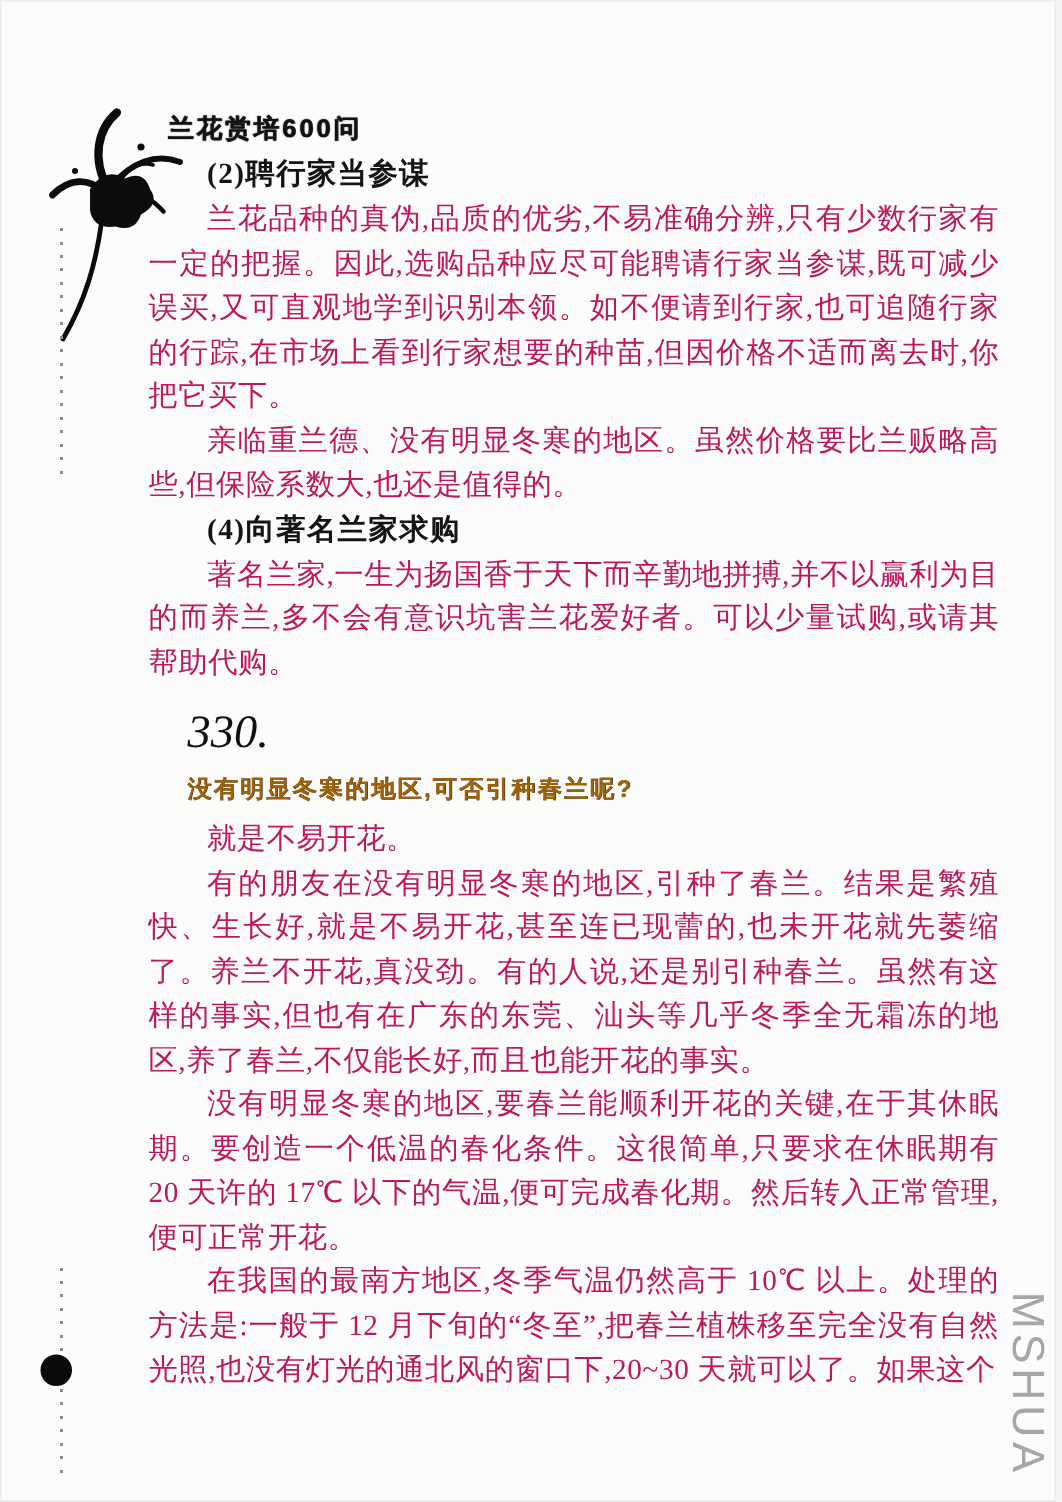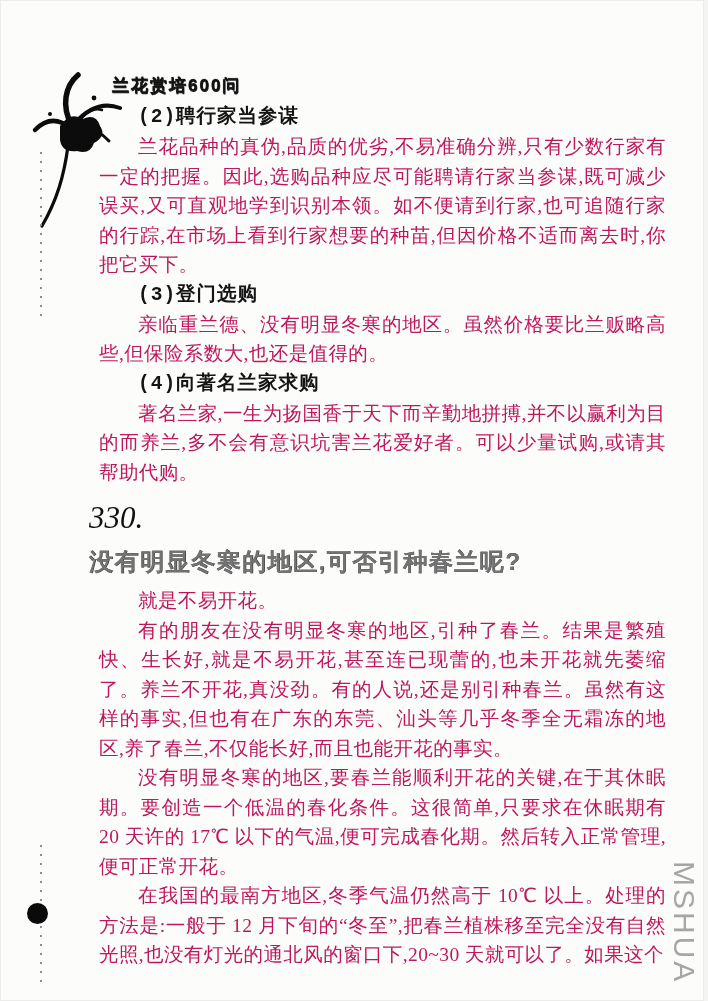--- a/index.html
+++ b/index.html
@@ -32,38 +32,39 @@
     margin:0;
     font-family:"Liberation Serif", serif;
     font-size:19.5px;line-height:29.5px;
     text-align:justify;text-justify:inter-character;
     text-indent:2em;
     letter-spacing:0.4px;
     color:#be185d;
   }
   .subhead{
     margin:0;
-    font-family:Liberation Mono, monospace;
+    font-family:Liberation Serif, serif;
     font-weight:bold;font-size:19.5px;line-height:30px;
     text-indent:2em;letter-spacing:1px;color:#141414;
   }
   .question{
     display:flex;align-items:baseline;gap:12px;
     margin:15px 0 8px -10px;
     flex-direction:column;
   }
   .qnum{
     font-family:"Liberation Serif", serif;
     font-style:italic;font-weight:500;
     font-size:31px;line-height:32px;color:#111;
   }
   .qtitle{
     font-family:"Liberation Sans", sans-serif;
-    font-weight:bold;font-size:24px;letter-spacing:1.5px;color:#737373;
+    font-weight:bold;font-size:16px;letter-spacing:1.5px;color:#a16207;
     text-shadow:0.4px 0 0 #222;
+    margin-left:36px;
   }
   
   .perf-line{
     position:absolute;left:40px;width:2px;
     background:repeating-linear-gradient(to bottom,#8e8e8e 0 2px,transparent 2px 9px);
   }
   .perf-top{top:152px;height:168px;}
   .perf-bottom{top:845px;height:142px;}
   .margin-dot{
     position:absolute;left:27px;top:903px;width:21px;height:21px;
@@ -95,21 +96,20 @@
     <circle cx="64" cy="30" r="2.4" fill="#0c0c0c"></circle>
     <circle cx="20" cy="46" r="2" fill="#0c0c0c"></circle>
   </svg>
   <div class="book-title">兰花赏培600问</div>
 
   <section class="text-column">
 
     <h3 class="subhead">(2)聘行家当参谋</h3>
     <p class="para">兰花品种的真伪,品质的优劣,不易准确分辨,只有少数行家有一定的把握。因此,选购品种应尽可能聘请行家当参谋,既可减少误买,又可直观地学到识别本领。如不便请到行家,也可追随行家的行踪,在市场上看到行家想要的种苗,但因价格不适而离去时,你把它买下。</p>
 
-    <h3 class="subhead">(3)登门选购</h3>
     <p class="para">亲临重兰德、没有明显冬寒的地区。虽然价格要比兰贩略高些,但保险系数大,也还是值得的。</p>
 
     <h3 class="subhead">(4)向著名兰家求购</h3>
     <p class="para">著名兰家,一生为扬国香于天下而辛勤地拼搏,并不以赢利为目的而养兰,多不会有意识坑害兰花爱好者。可以少量试购,或请其帮助代购。</p>
 
     <div class="question">
       <span class="qnum">330.</span>
       <span class="qtitle">没有明显冬寒的地区,可否引种春兰呢?</span>
     </div>
 

